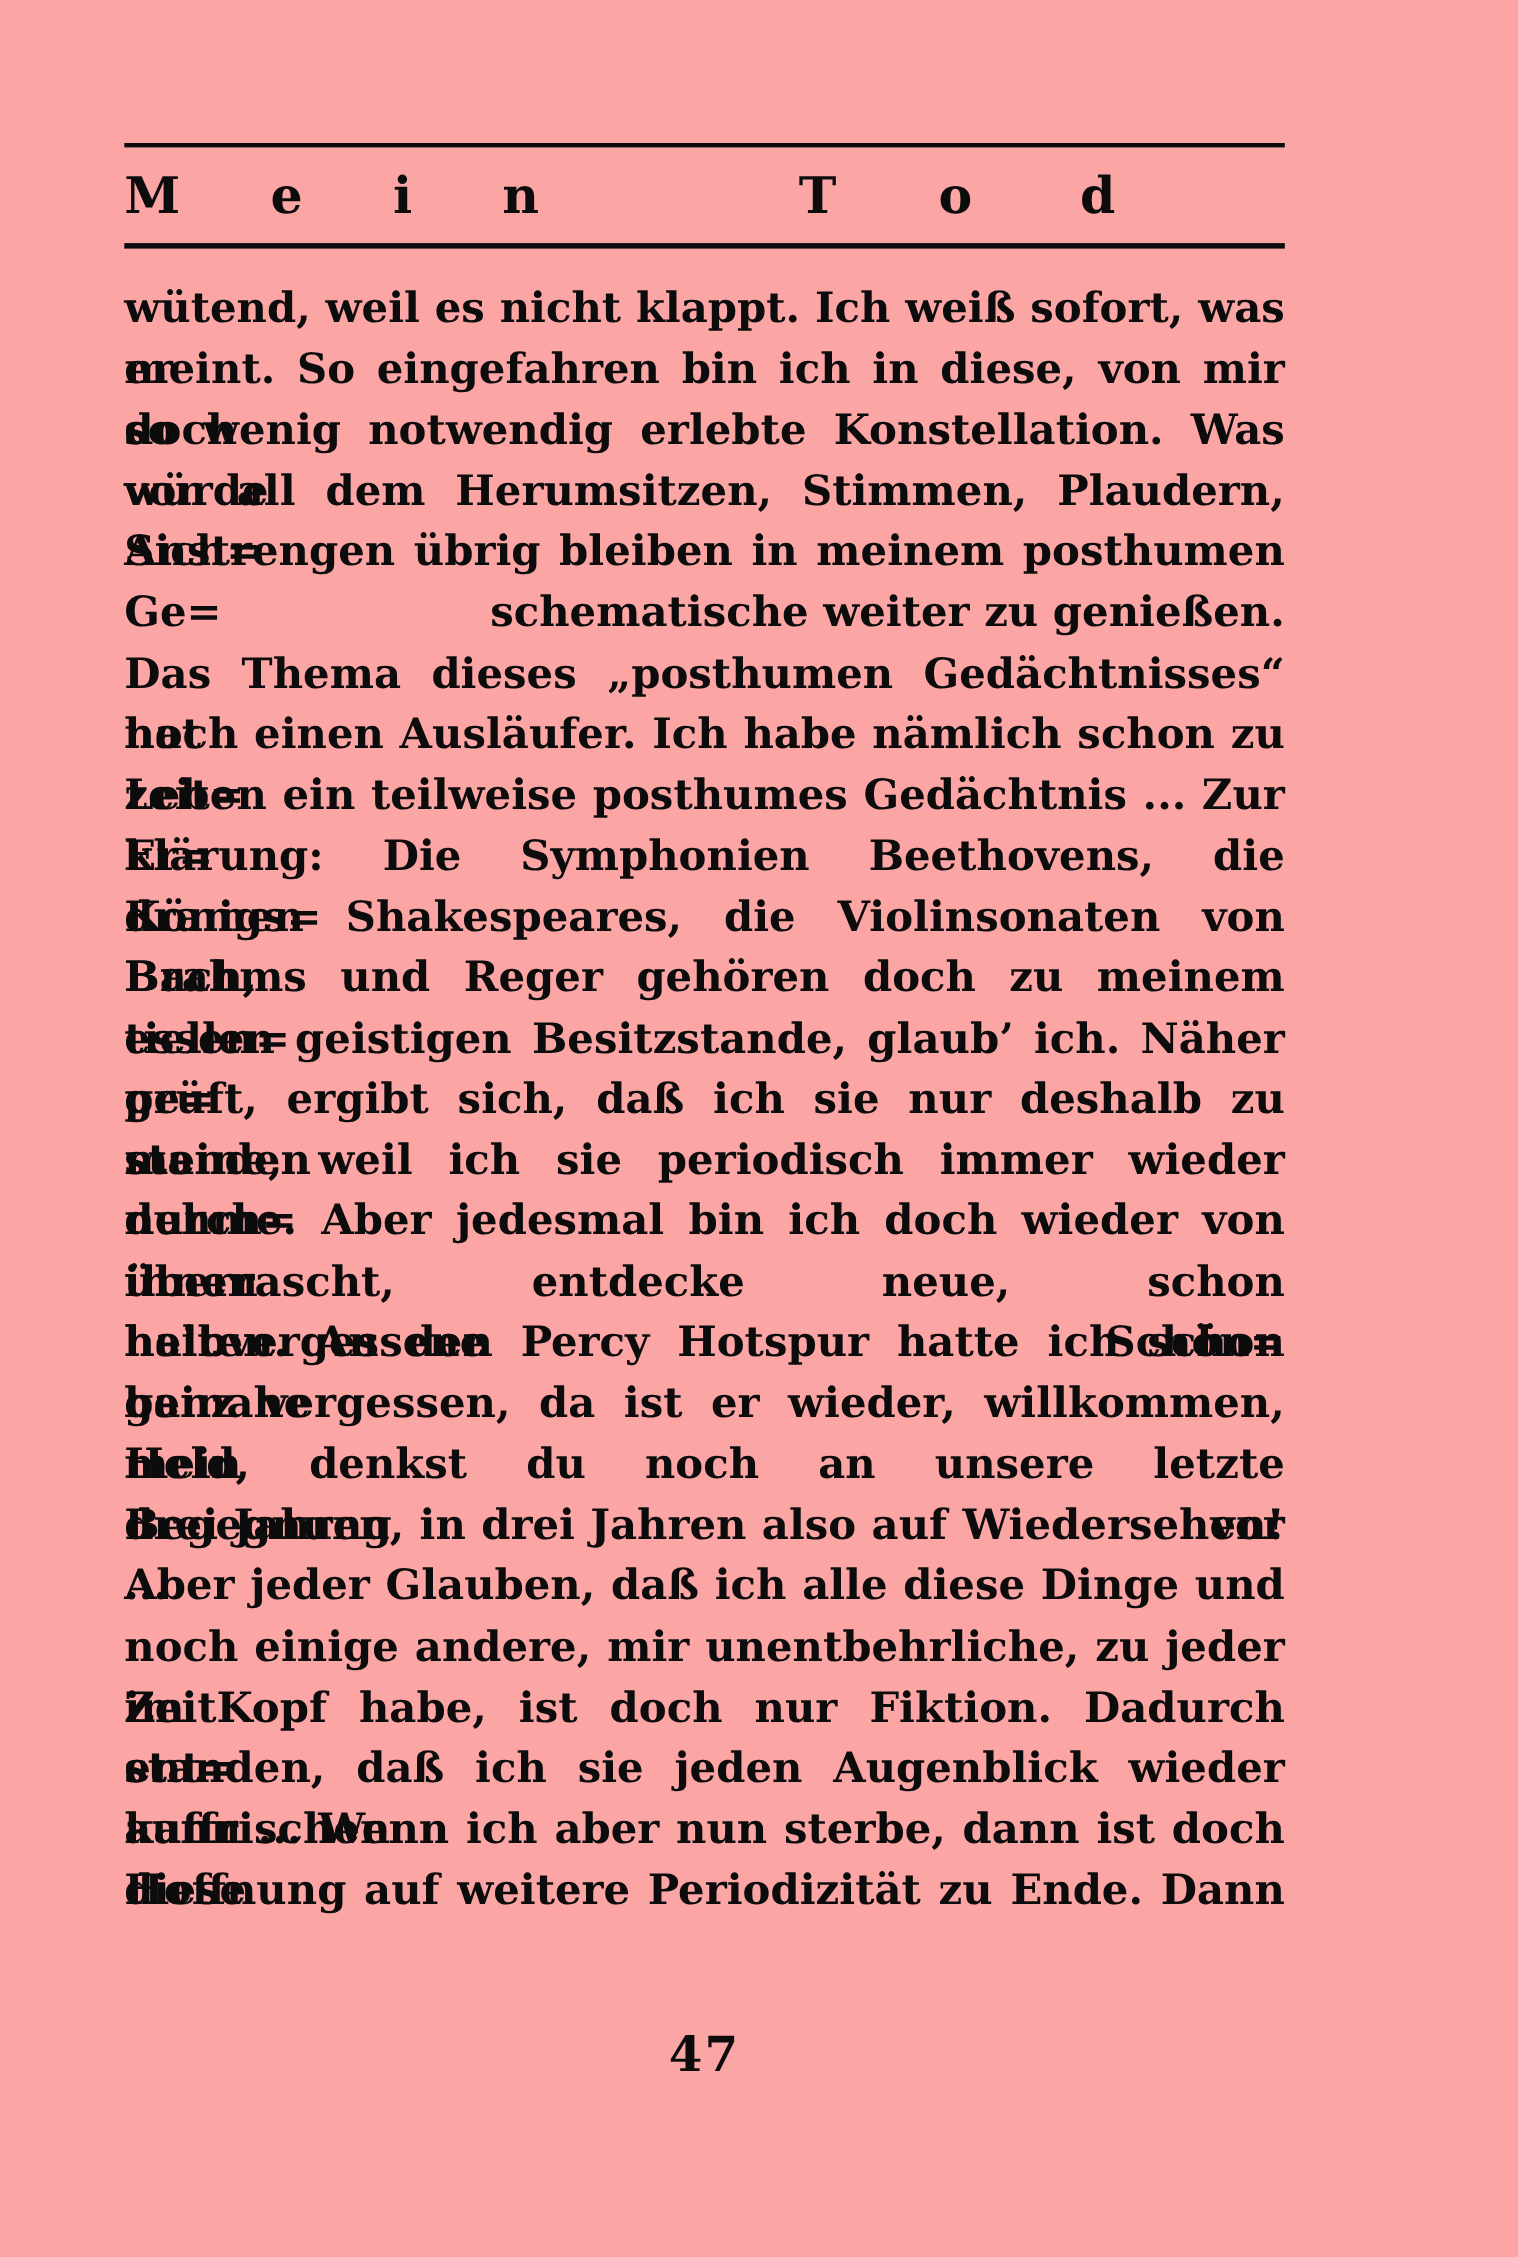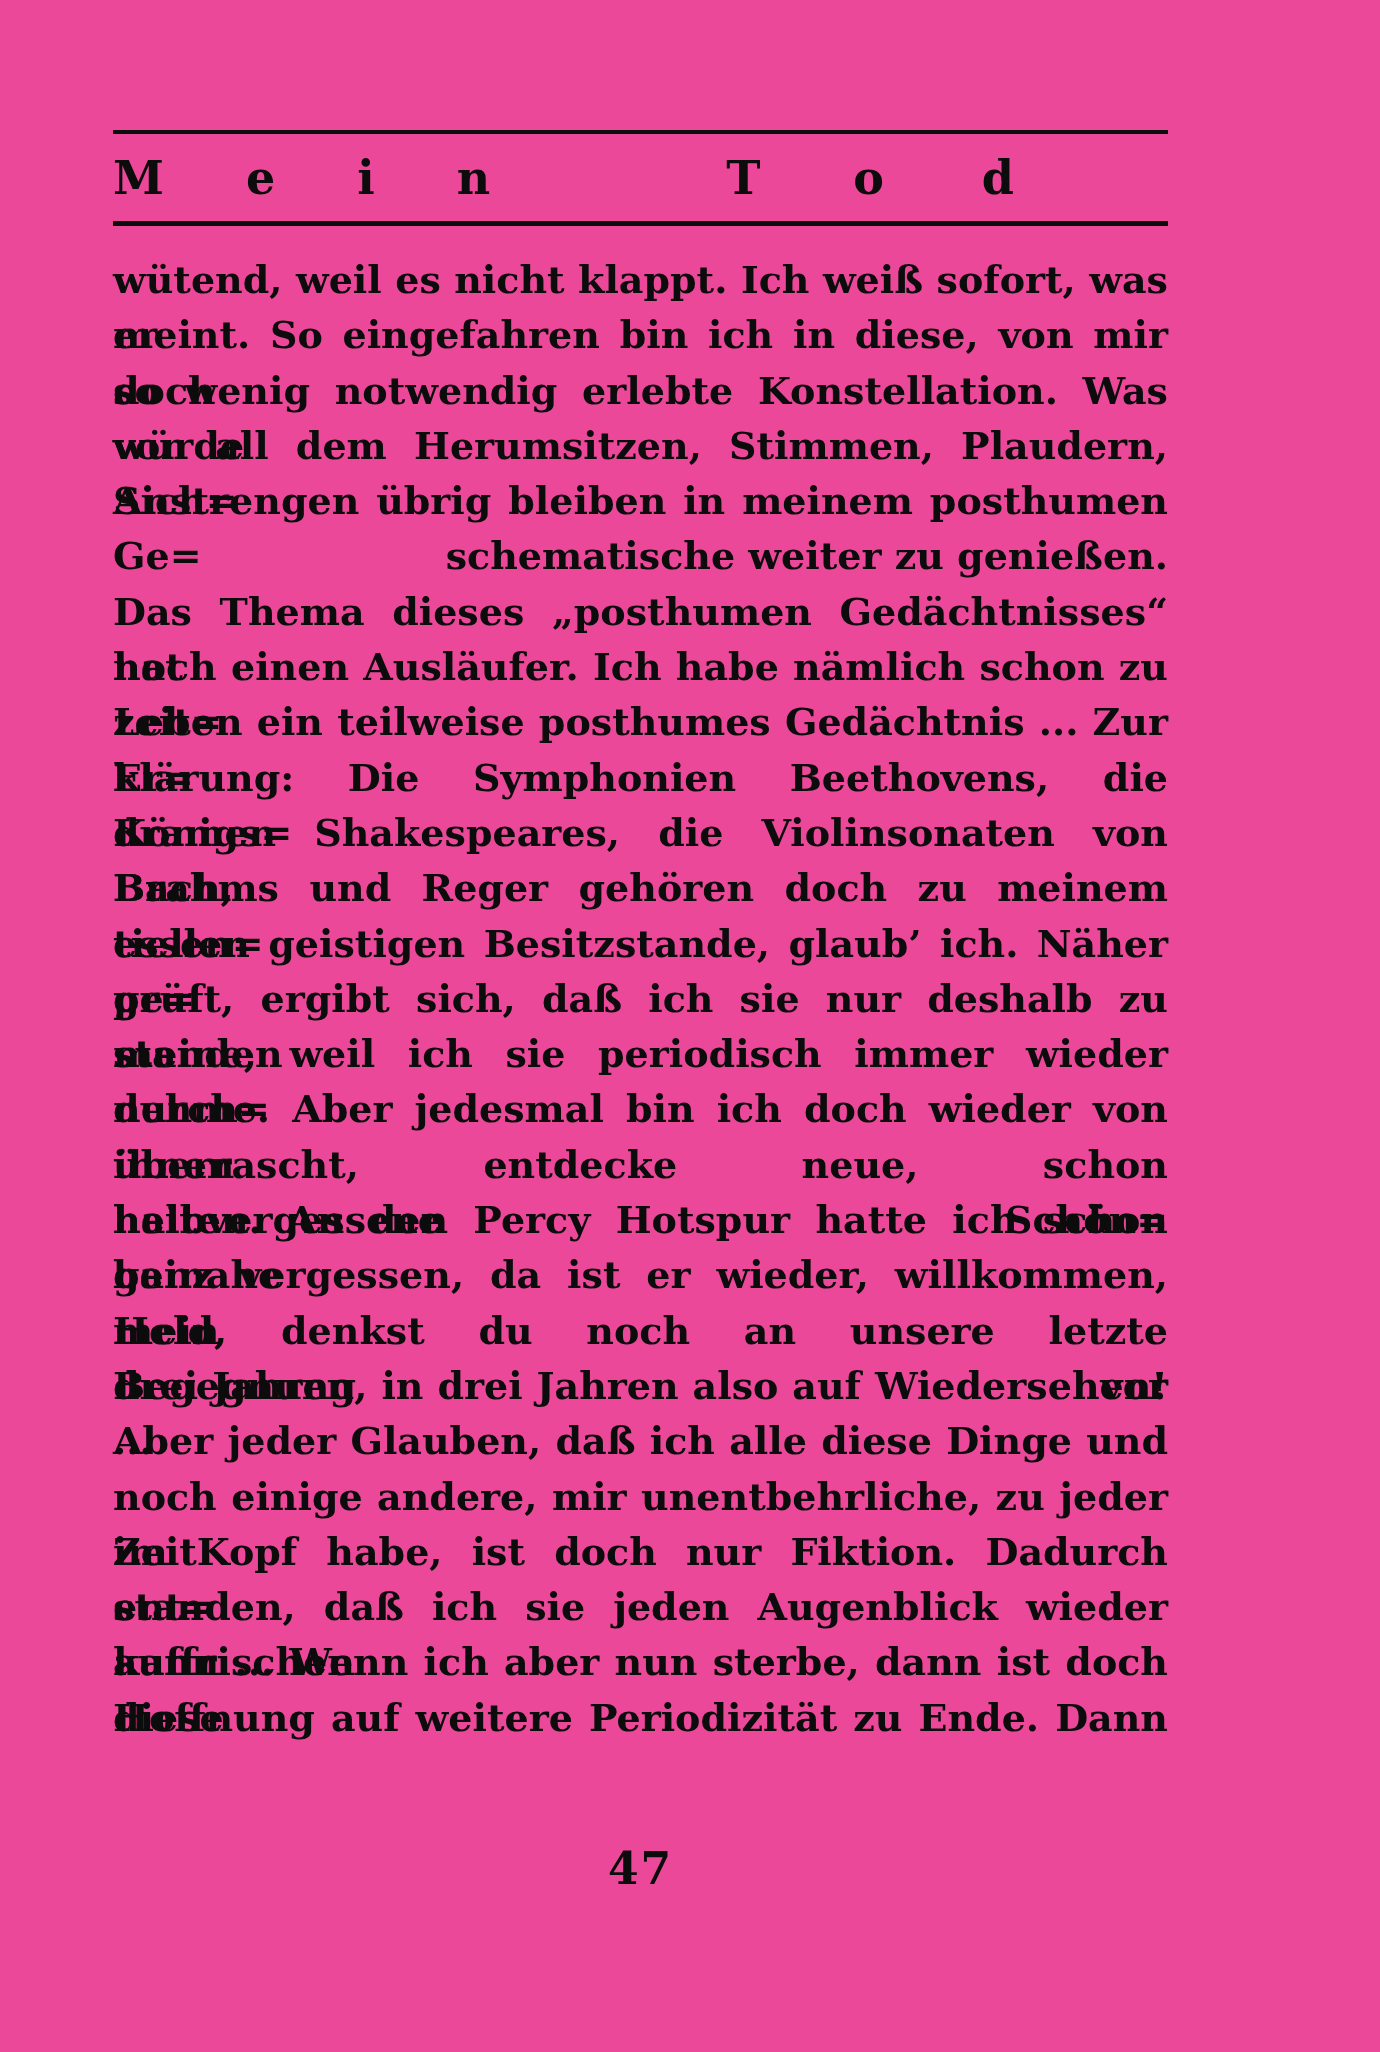--- a/index.html
+++ b/index.html
@@ -4,21 +4,21 @@
 <style>
   html, body {
     margin: 0;
     padding: 0;
     background: #ffffff;
   }
   .page {
     position: relative;
     width: 1380px;
     height: 2052px;
-    background: #ec4899;
+    background: #fca5a5;
     color: #0c0c0c;
     font-family: "DejaVu Serif", serif;
     overflow: hidden;
   }
   .rule {
     position: absolute;
     left: 113px;
     width: 1055px;
     background: #0c0c0c;
   }

